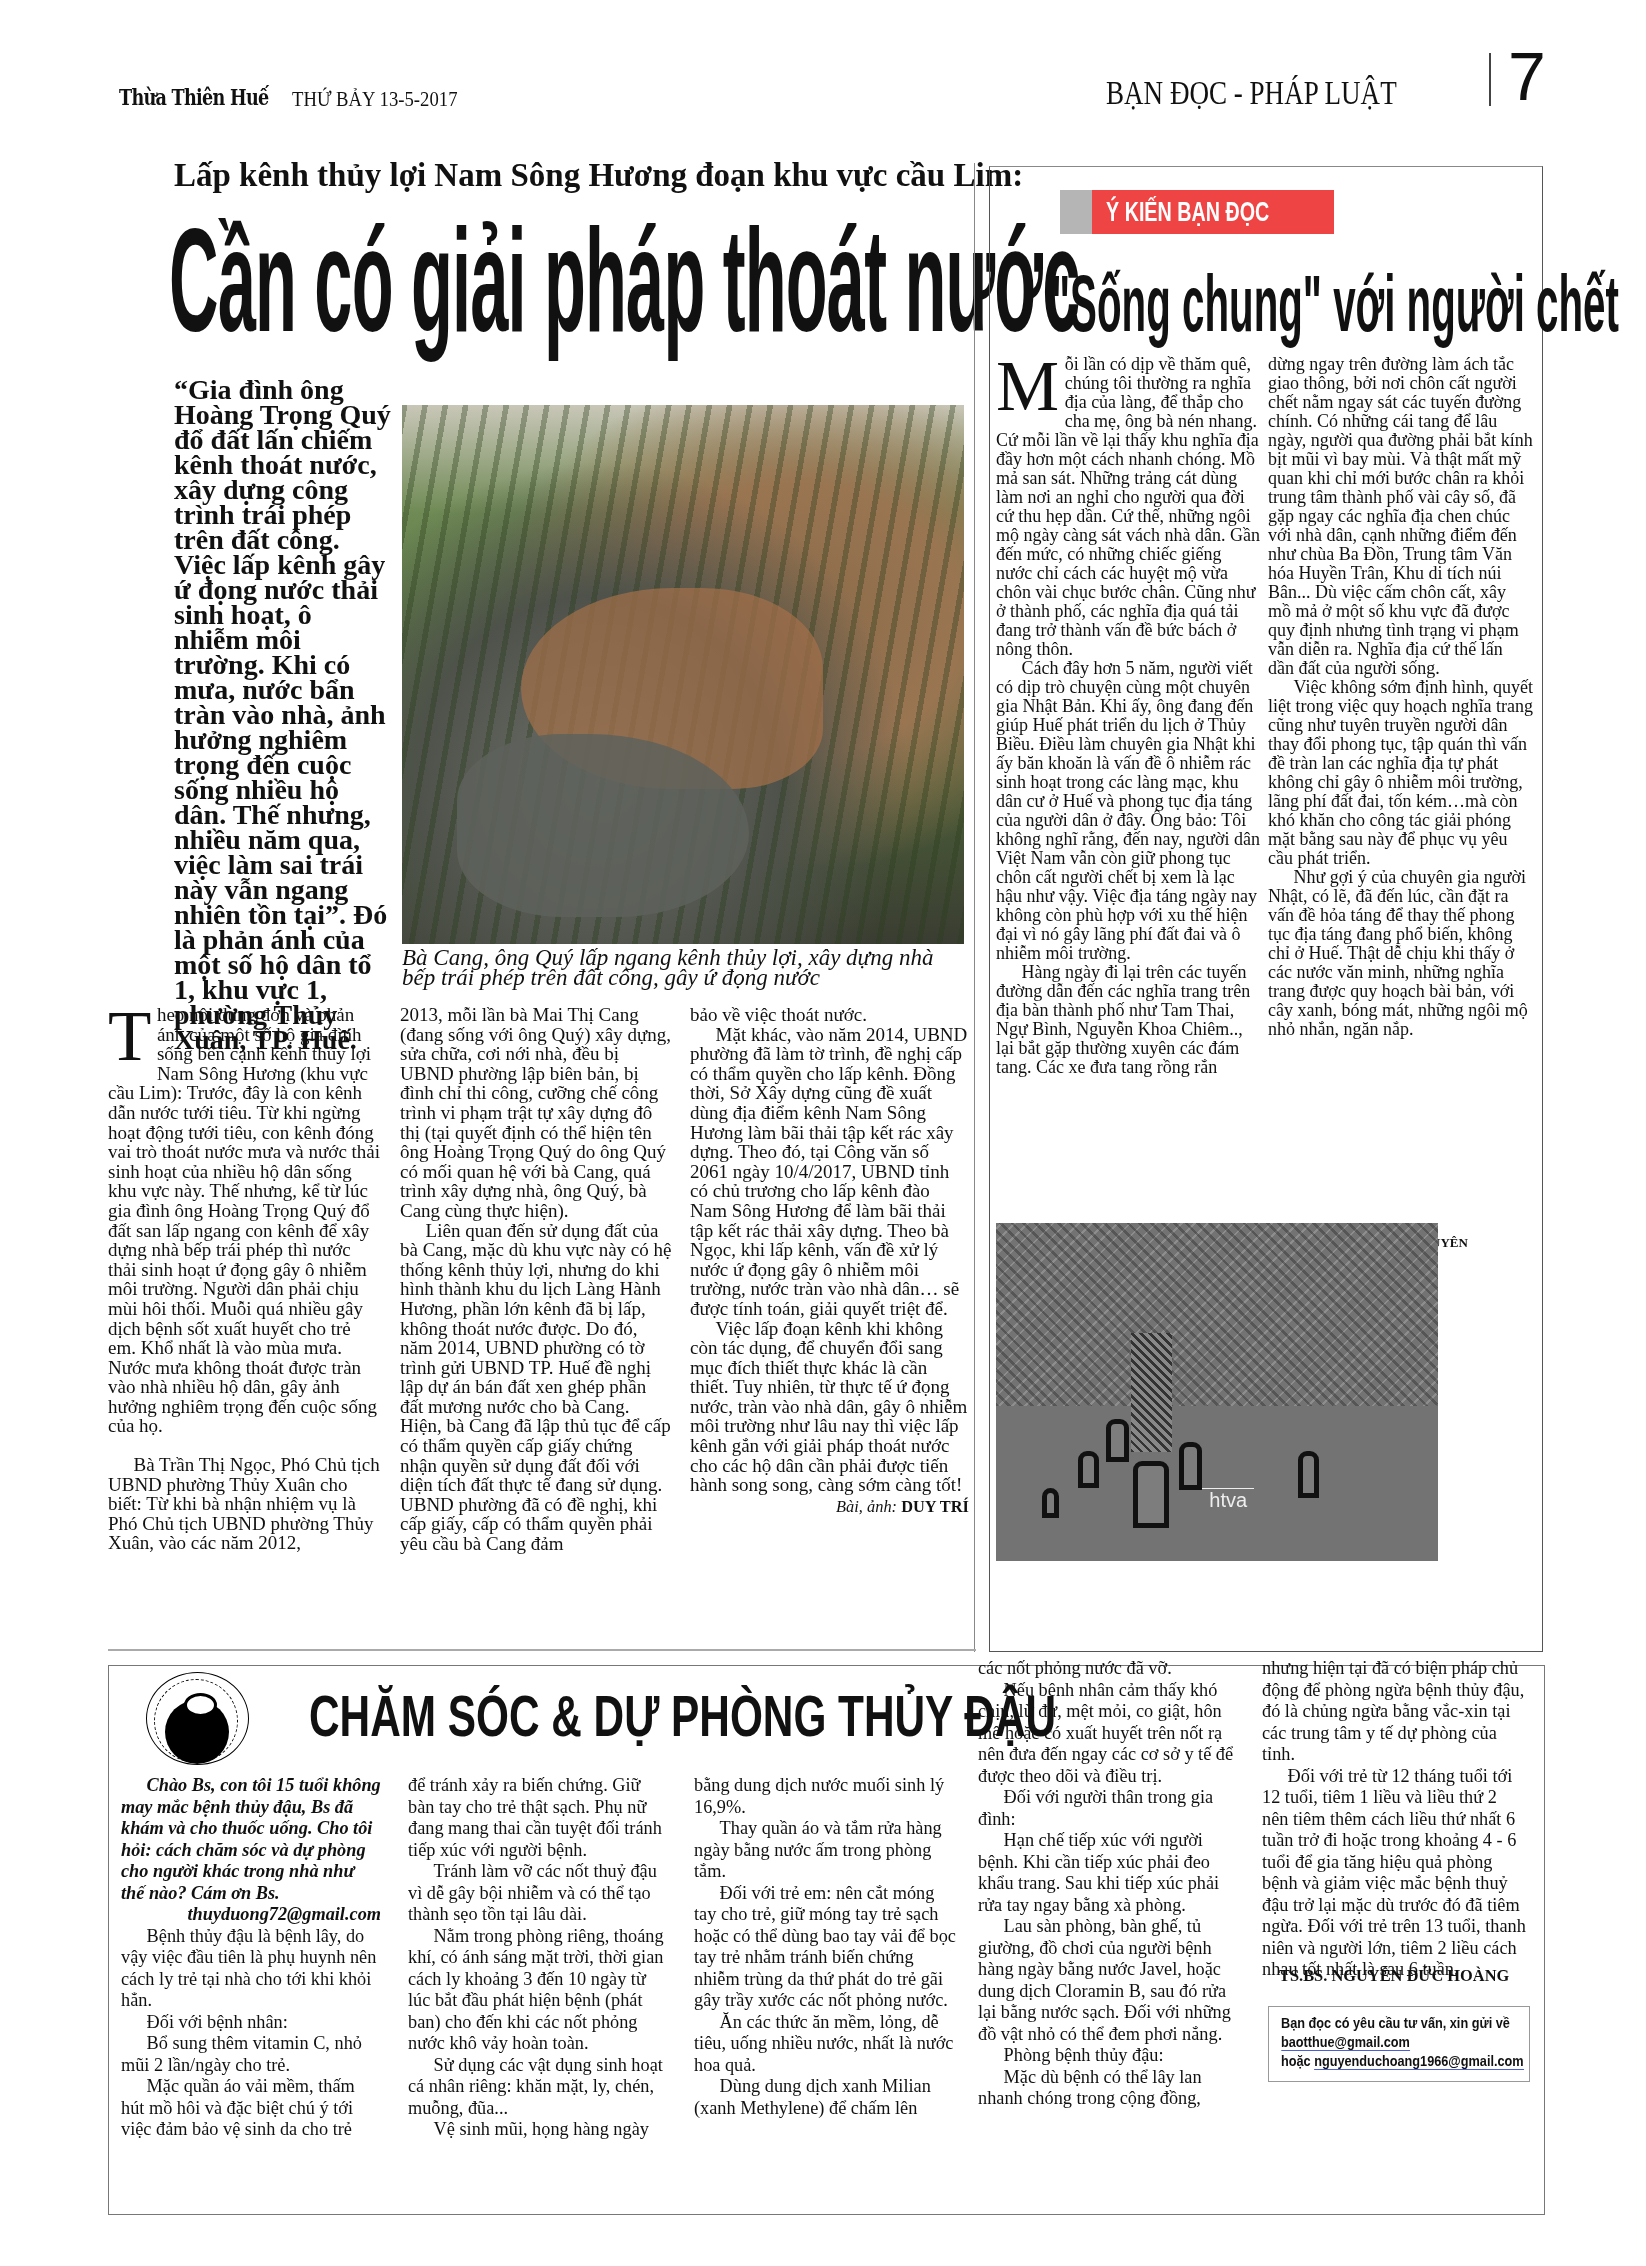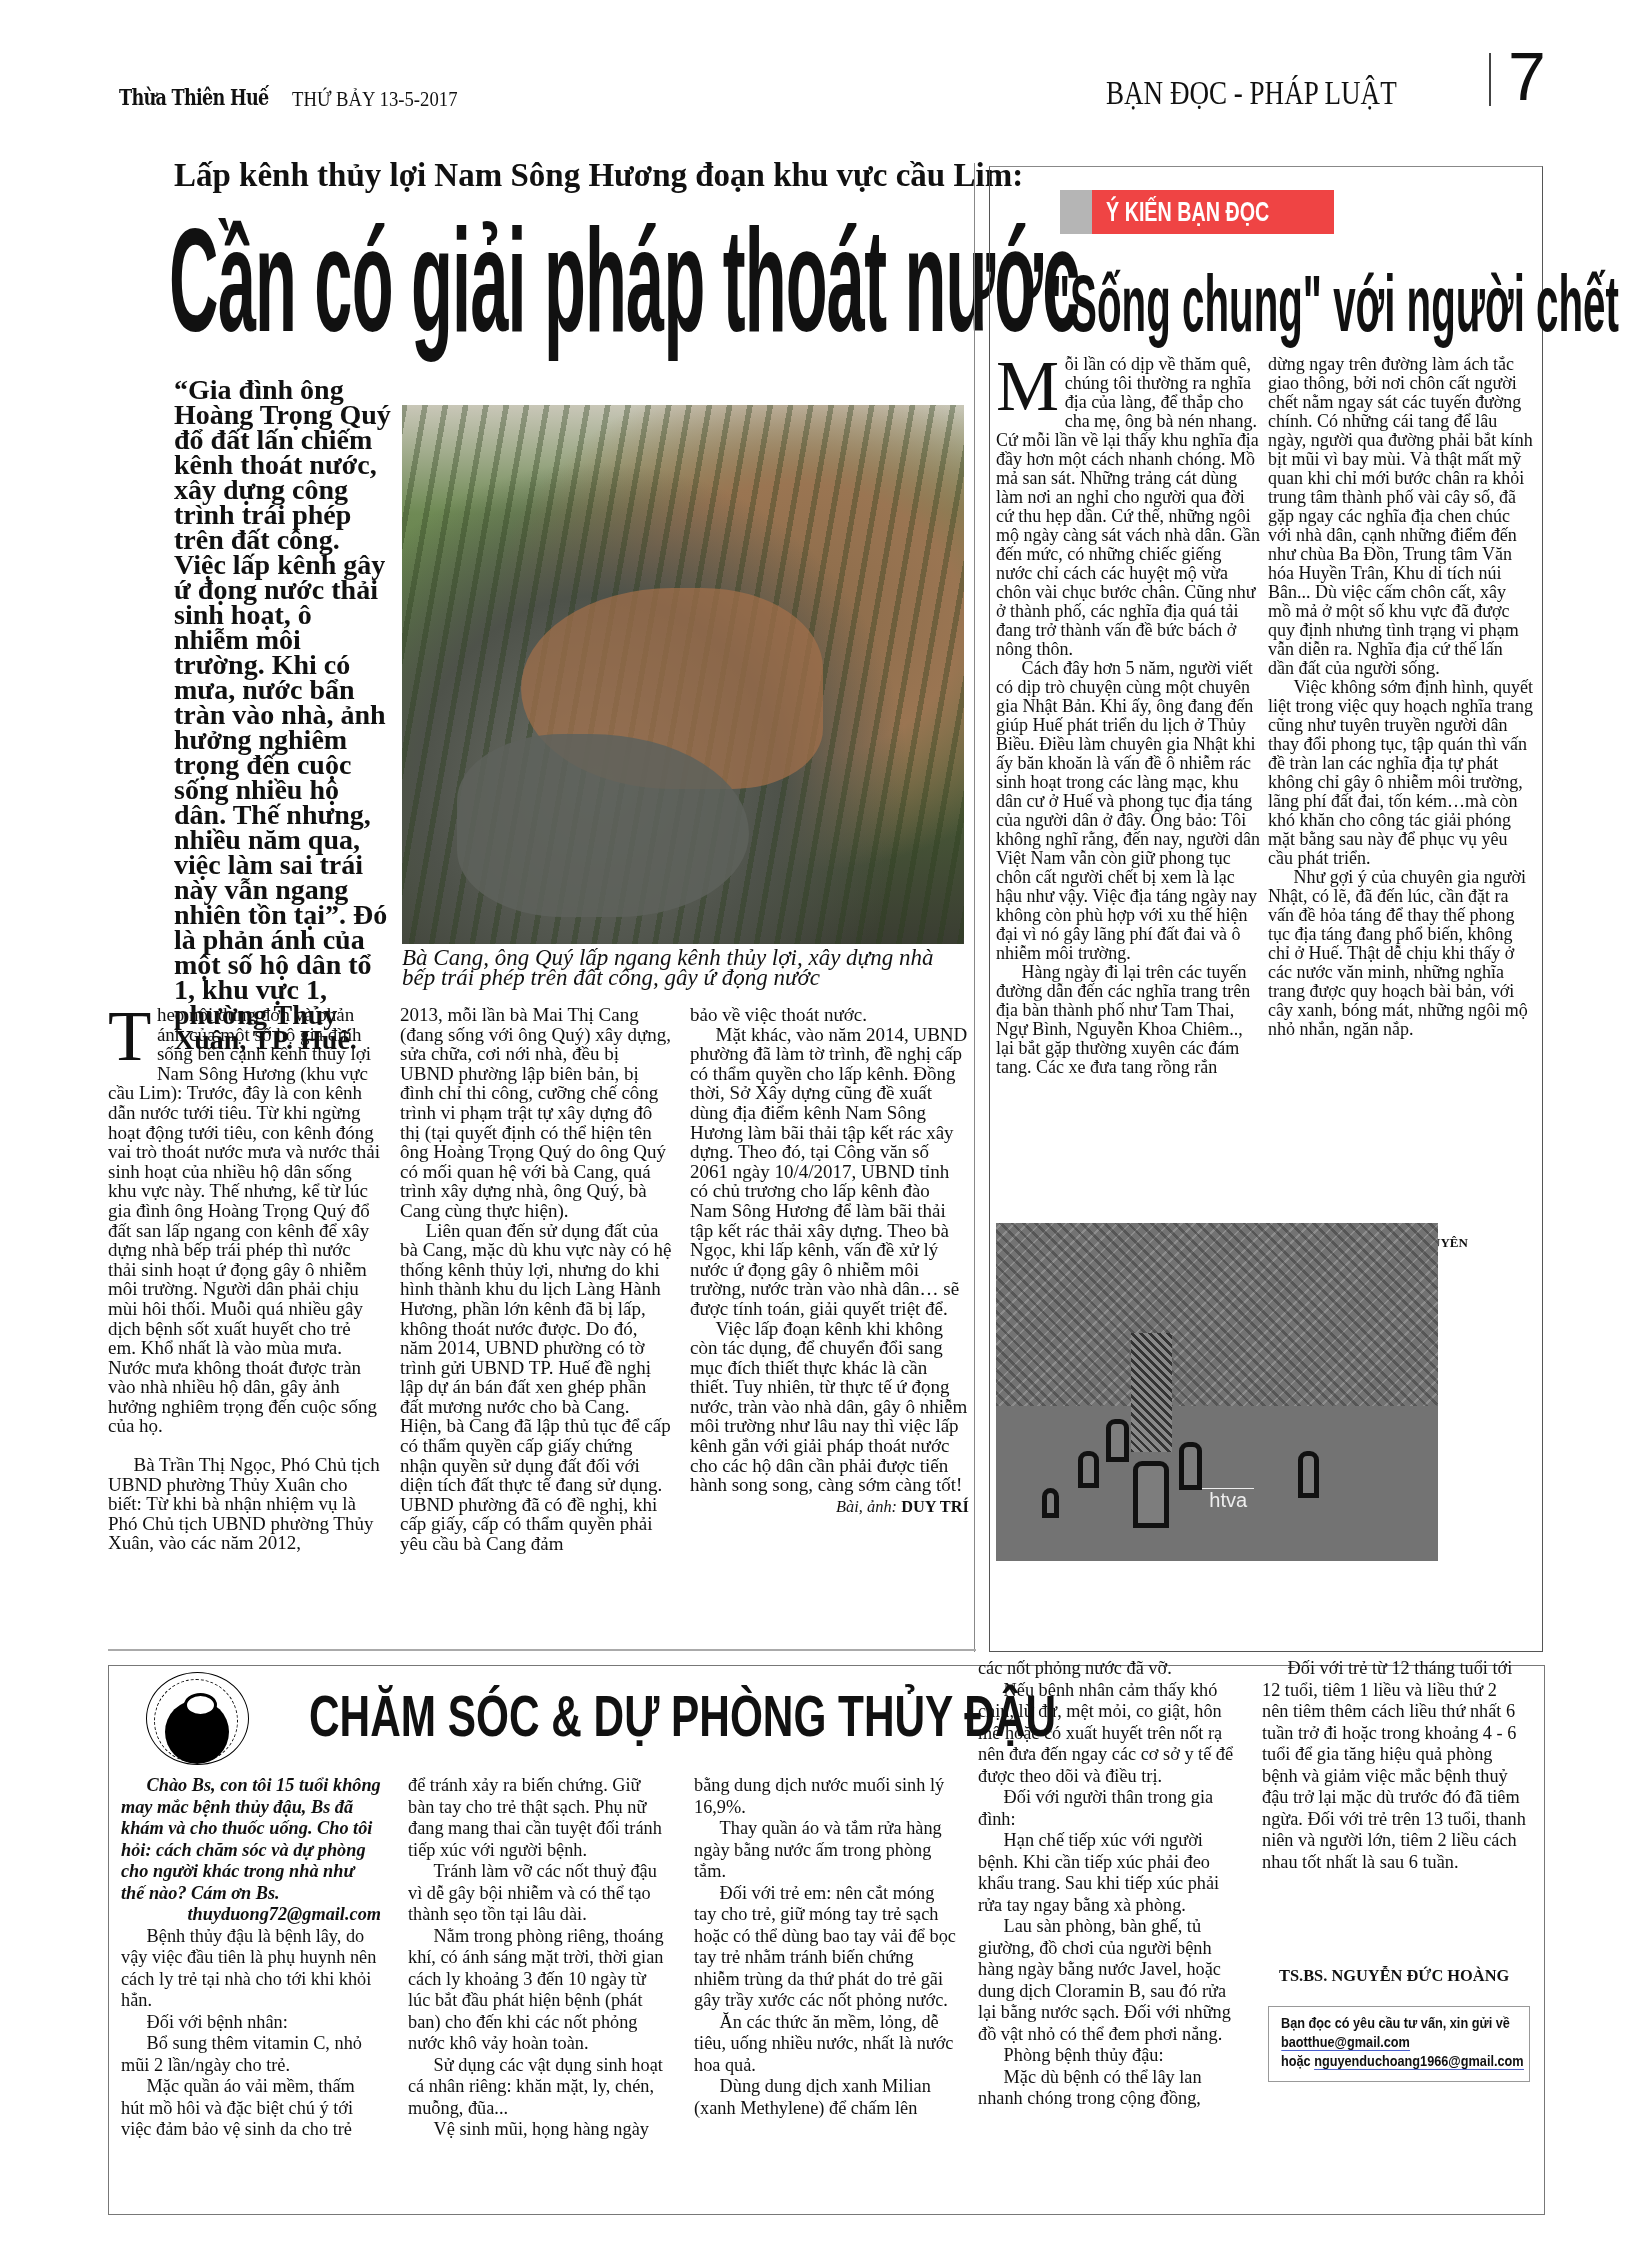--- a/index.html
+++ b/index.html
@@ -168,20 +168,21 @@
 <div class="abs hcol h4">
   <p style="text-indent:0">các nốt phỏng nước đã vỡ.</p>
   <p>Nếu bệnh nhân cảm thấy khó chịu, lừ đừ, mệt mỏi, co giật, hôn mê hoặc có xuất huyết trên nốt rạ nên đưa đến ngay các cơ sở y tế để được theo dõi và điều trị.</p>
   <p>Đối với người thân trong gia đình:</p>
   <p>Hạn chế tiếp xúc với người bệnh. Khi cần tiếp xúc phải đeo khẩu trang. Sau khi tiếp xúc phải rửa tay ngay bằng xà phòng.</p>
   <p>Lau sàn phòng, bàn ghế, tủ giường, đồ chơi của người bệnh hàng ngày bằng nước Javel, hoặc dung dịch Cloramin B, sau đó rửa lại bằng nước sạch. Đối với những đồ vật nhỏ có thể đem phơi nắng.</p>
   <p>Phòng bệnh thủy đậu:</p>
   <p>Mặc dù bệnh có thể lây lan nhanh chóng trong cộng đồng,</p>
 </div>
 <div class="abs hcol h5">
+  <p style="text-indent:0">nhưng hiện tại đã có biện pháp chủ động để phòng ngừa bệnh thủy đậu, đó là chủng ngừa bằng vắc-xin tại các trung tâm y tế dự phòng của tỉnh.</p>
   <p>Đối với trẻ từ 12 tháng tuổi tới 12 tuổi, tiêm 1 liều và liều thứ 2 nên tiêm thêm cách liều thứ nhất 6 tuần trở đi hoặc trong khoảng 4 - 6 tuổi để gia tăng hiệu quả phòng bệnh và giảm việc mắc bệnh thuỷ đậu trở lại mặc dù trước đó đã tiêm ngừa. Đối với trẻ trên 13 tuổi, thanh niên và người lớn, tiêm 2 liều cách nhau tốt nhất là sau 6 tuần.</p>
 </div>
 <div class="abs hauthor">TS.BS. NGUYỄN ĐỨC HOÀNG</div>
 <div class="abs contact">
   <div>Bạn đọc có yêu cầu tư vấn, xin gửi về</div>
   <div><span class="link">baotthue@gmail.com</span></div>
   <div><span>hoặc </span><span class="link">nguyenduchoang1966@gmail.com</span></div>
 </div>
 
 

